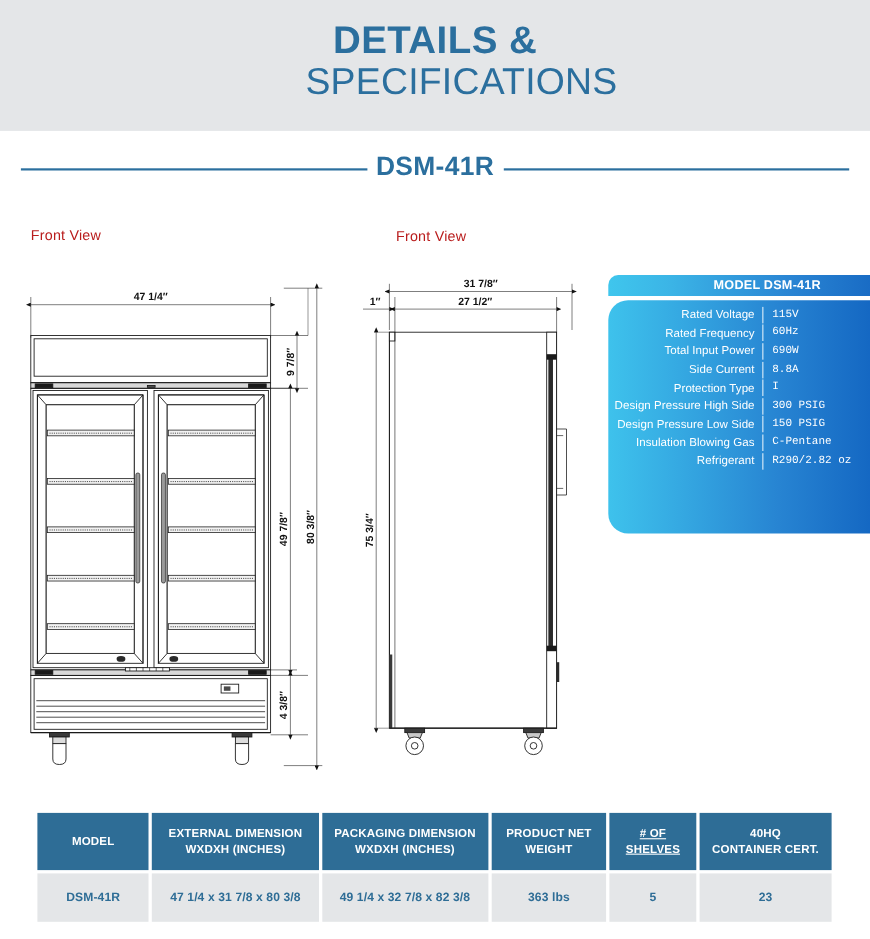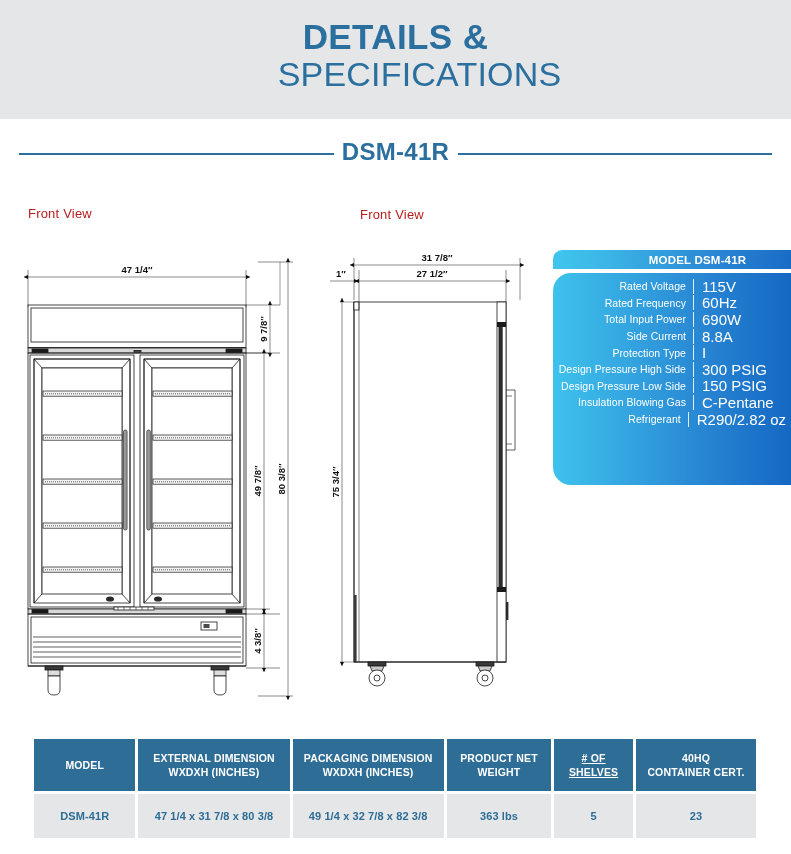--- a/index.html
+++ b/index.html
@@ -135,23 +135,24 @@
     white-space: nowrap;
     letter-spacing: 0.05px;
   }
   .spec-div {
     width: 1px;
     height: 15px;
     background: rgba(255,255,255,0.85);
   }
   .spec-value {
     padding-left: 8px;
-    font-size: 15px;
+    font-size: 10px;
     color: #ffffff;
     white-space: nowrap;
+    font-family: Liberation Mono, monospace;
   }
 
   
   .bottom-table {
     position: absolute;
     left: 31px; top: 736px;
     width: 728px;
     border-collapse: separate;
     border-spacing: 3px 3px;
   }

